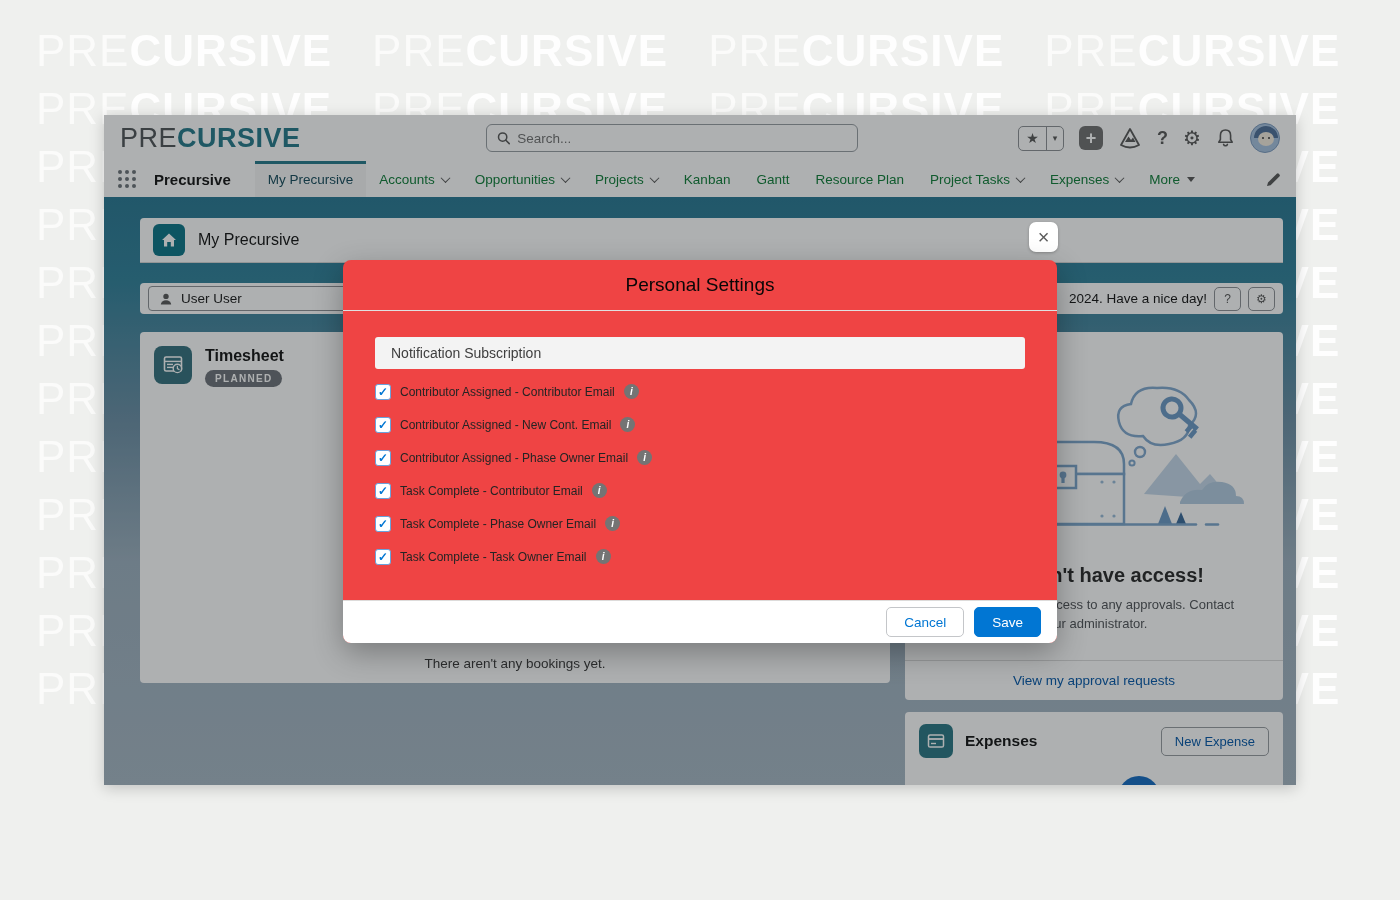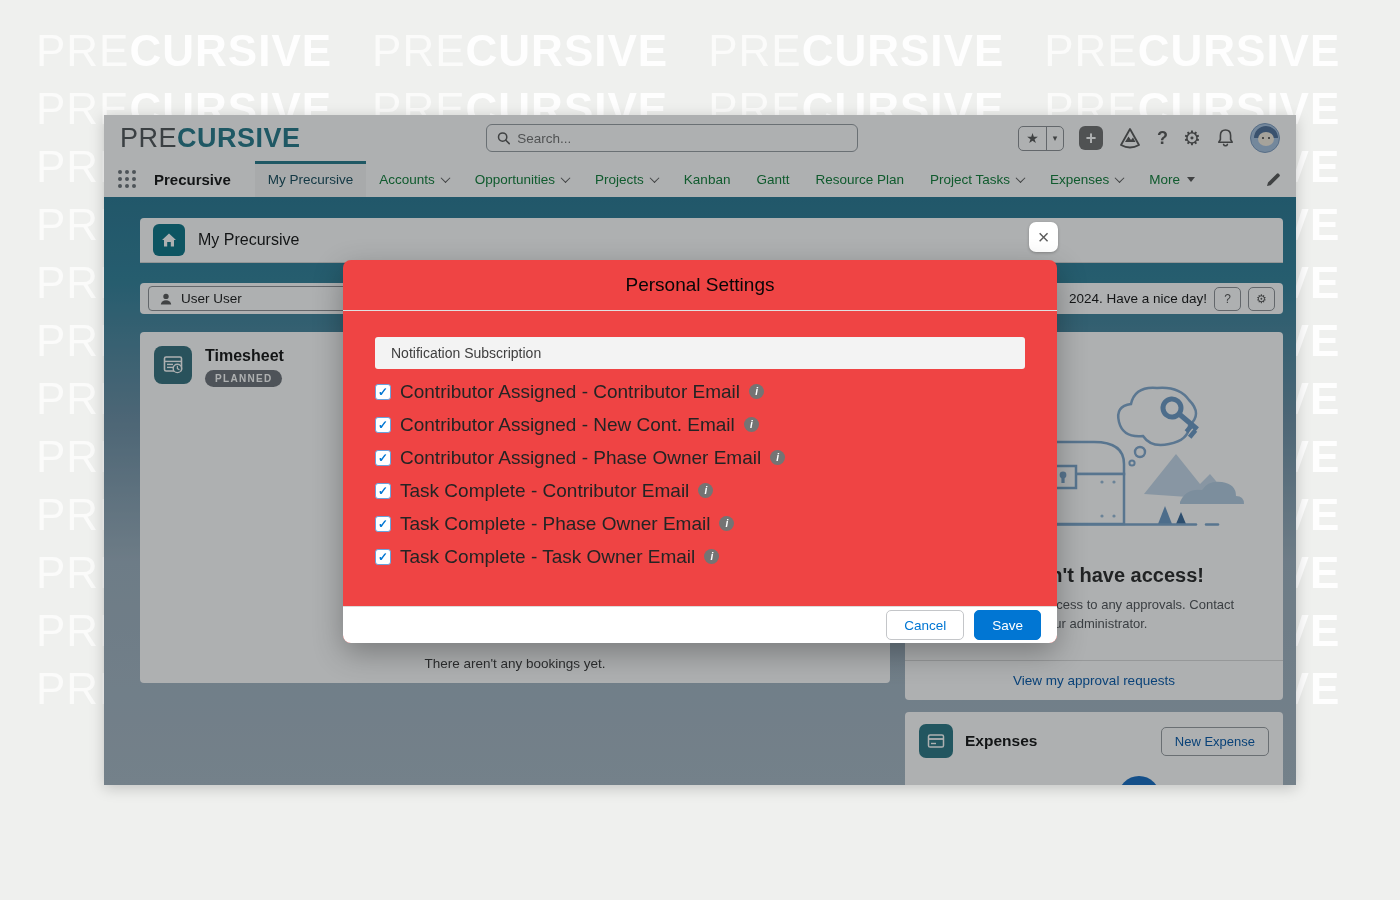--- a/index.html
+++ b/index.html
@@ -102,24 +102,24 @@
   .modal-close { position:absolute; left:1029px; top:222px; width:29px; height:30px; background:#fff; border:none;
                  border-radius:7px; z-index:10; display:flex; align-items:center; justify-content:center;
                  font-size:20px; color:#5c5c5c; line-height:1; box-shadow:0 1px 3px rgba(0,0,0,0.25); }
   .modal-head { height:51px; border-bottom:1px solid #e0e0e0; display:flex; align-items:center; justify-content:center; }
   .modal-title { font-size:19px; color:#080707; }
   .modal-body { padding:26px 32px 0; }
   .section-bar { background:#f3f3f3; border-radius:3px; padding:8px 16px; font-size:14px; color:#3e3e3e; margin-bottom:6px; }
   .mrow { display:flex; align-items:center; gap:9px; height:33px; }
   .cbox { width:16px; height:16px; border:1px solid #6aa2dc; border-radius:3px; background:#fff; display:flex;
           align-items:center; justify-content:center; font-size:12px; font-weight:700; color:#0176d3; }
-  .mrow label { font-size:19px; color:#242424; }
+  .mrow label { font-size:12px; color:#242424; }
   .info-i { width:15px; height:15px; border-radius:50%; background:#747474; color:#fff; font-size:10px;
             font-weight:700; display:flex; align-items:center; justify-content:center; font-style:italic; }
-  .modal-foot { position:absolute; bottom:0; left:0; right:0; height:37px; border-top:1px solid #dddbda;
+  .modal-foot { position:absolute; bottom:0; left:0; right:0; height:43px; border-top:1px solid #dddbda;
                 display:flex; align-items:center; justify-content:flex-end; gap:10px; padding:2px 16px;
                 border-radius:0 0 8px 8px; background:#fff; }
   .btn { height:30px; border-radius:5px; font-size:13.5px; padding:0 17px; font-family:"Liberation Sans",sans-serif; }
   .btn-cancel { background:#fff; border:1px solid #c4c6c9; color:#0176d3; }
   .btn-save { background:#0176d3; border:1px solid #0176d3; color:#fff; }
 </style>
 </head>
 <body>
 
 <div class="canvas">

